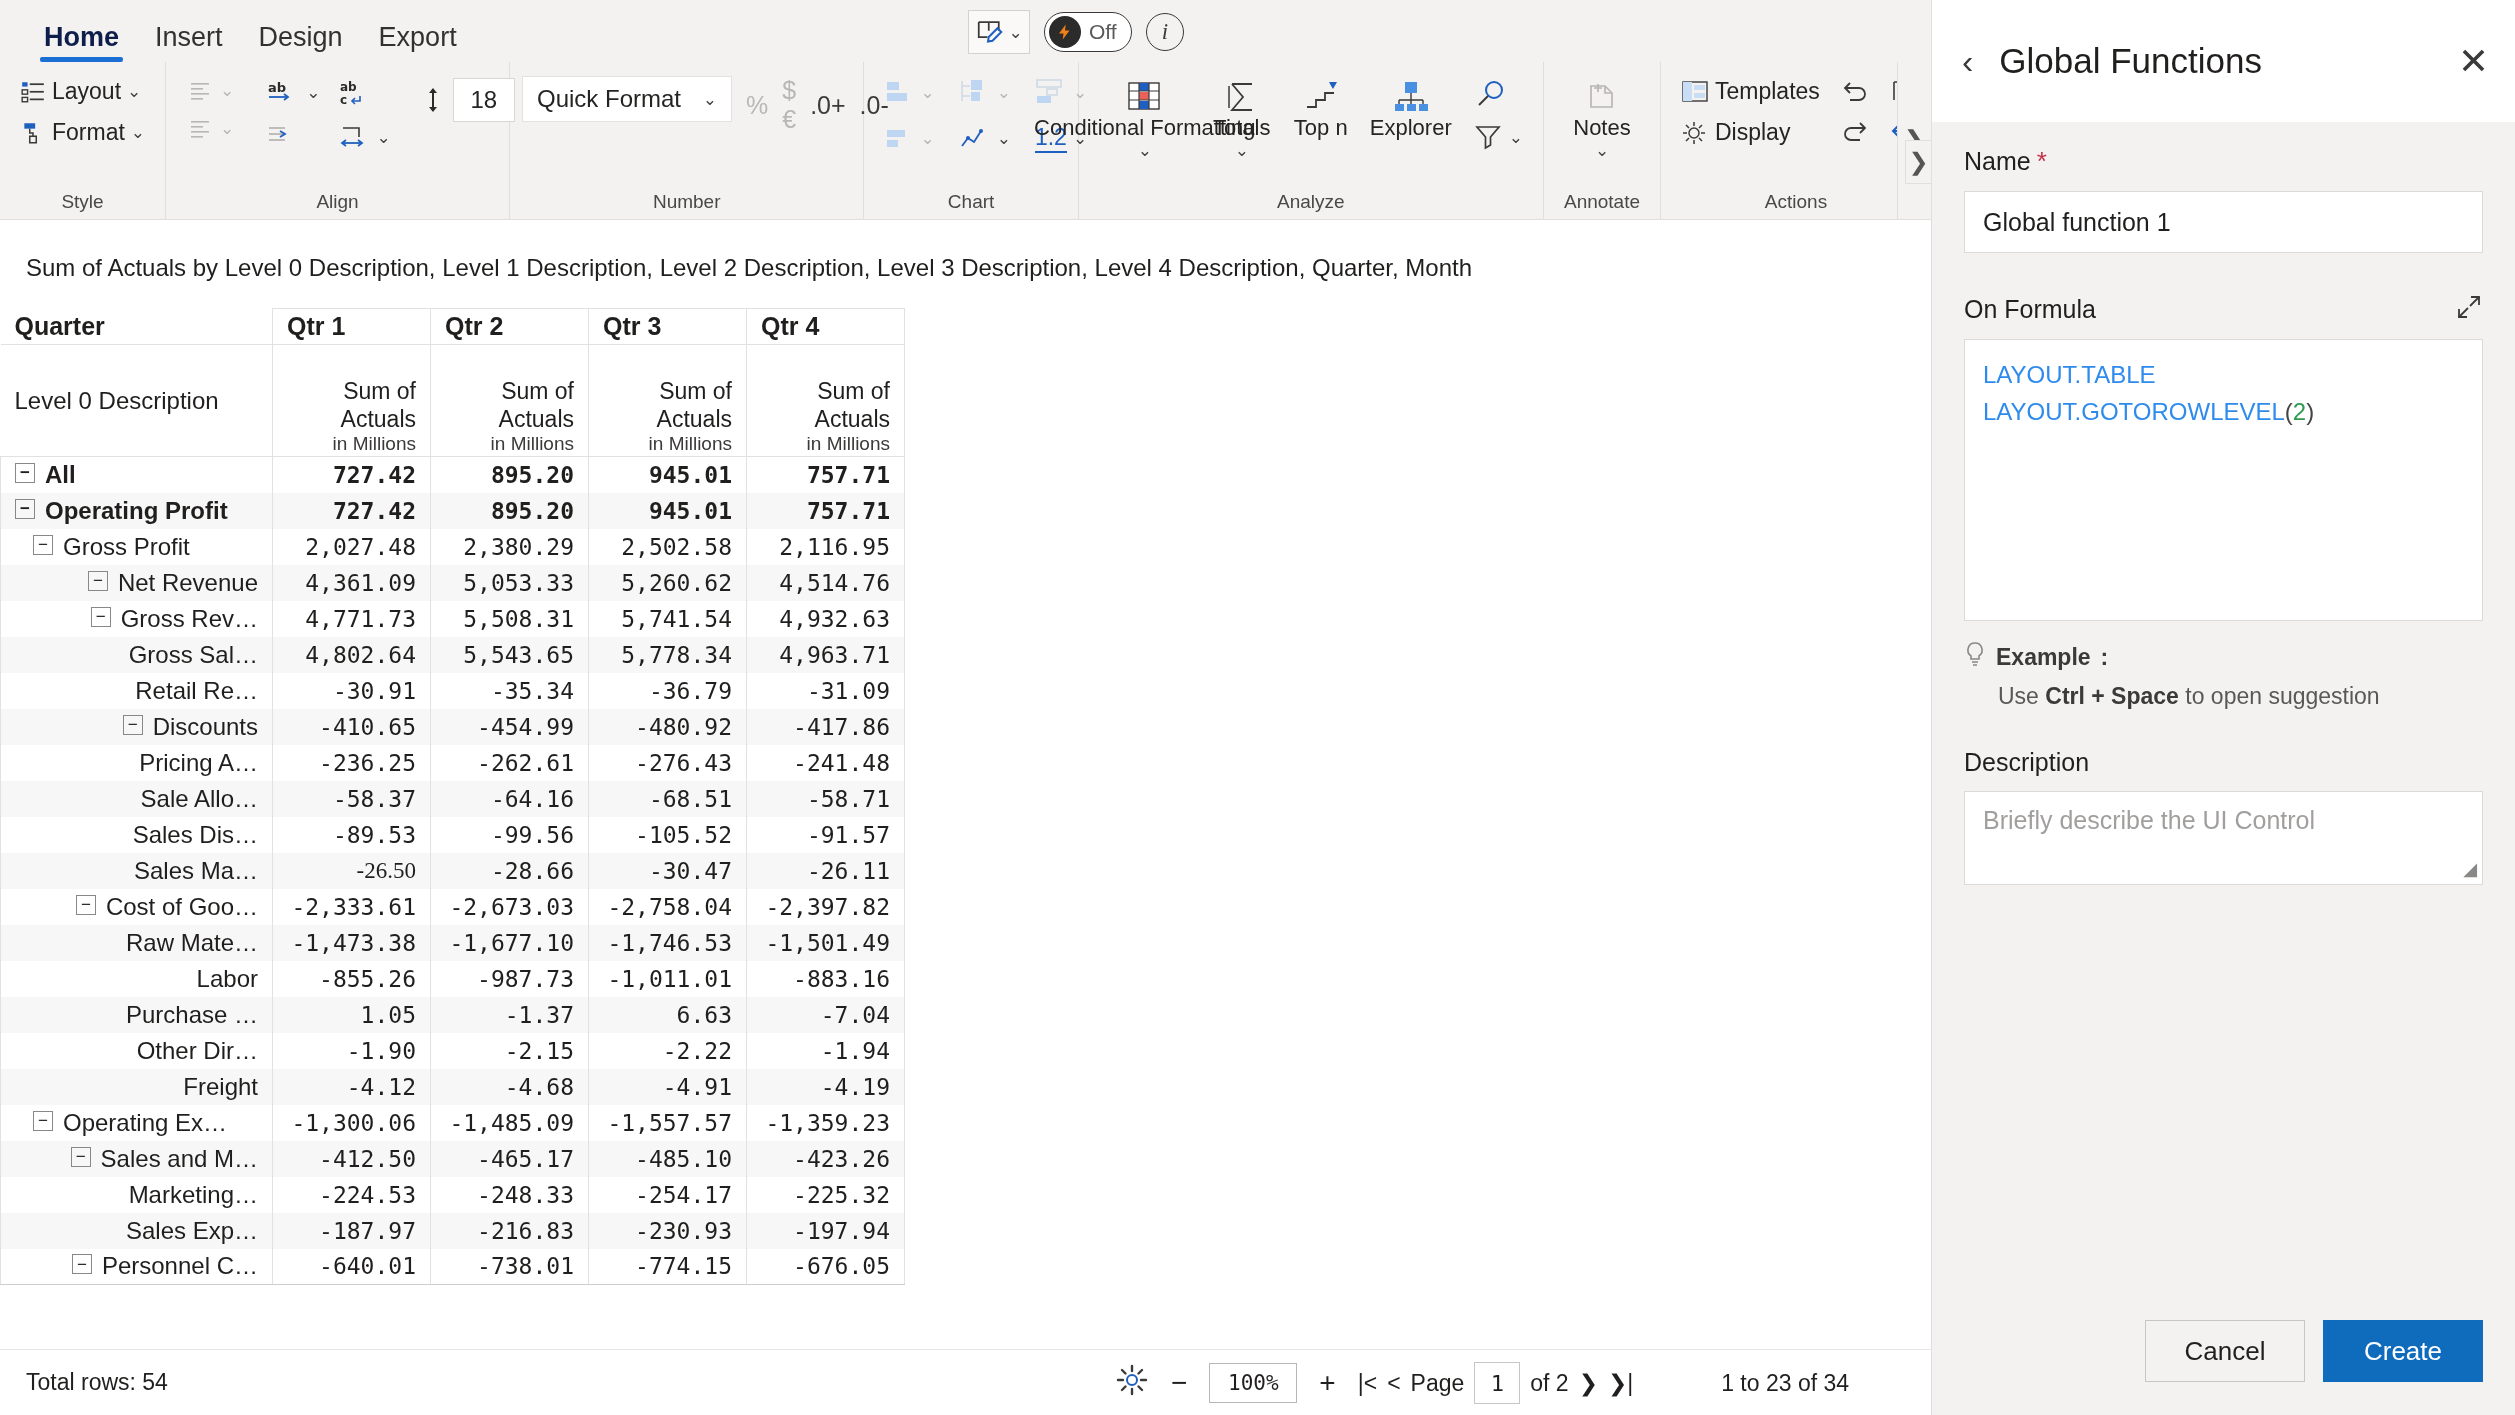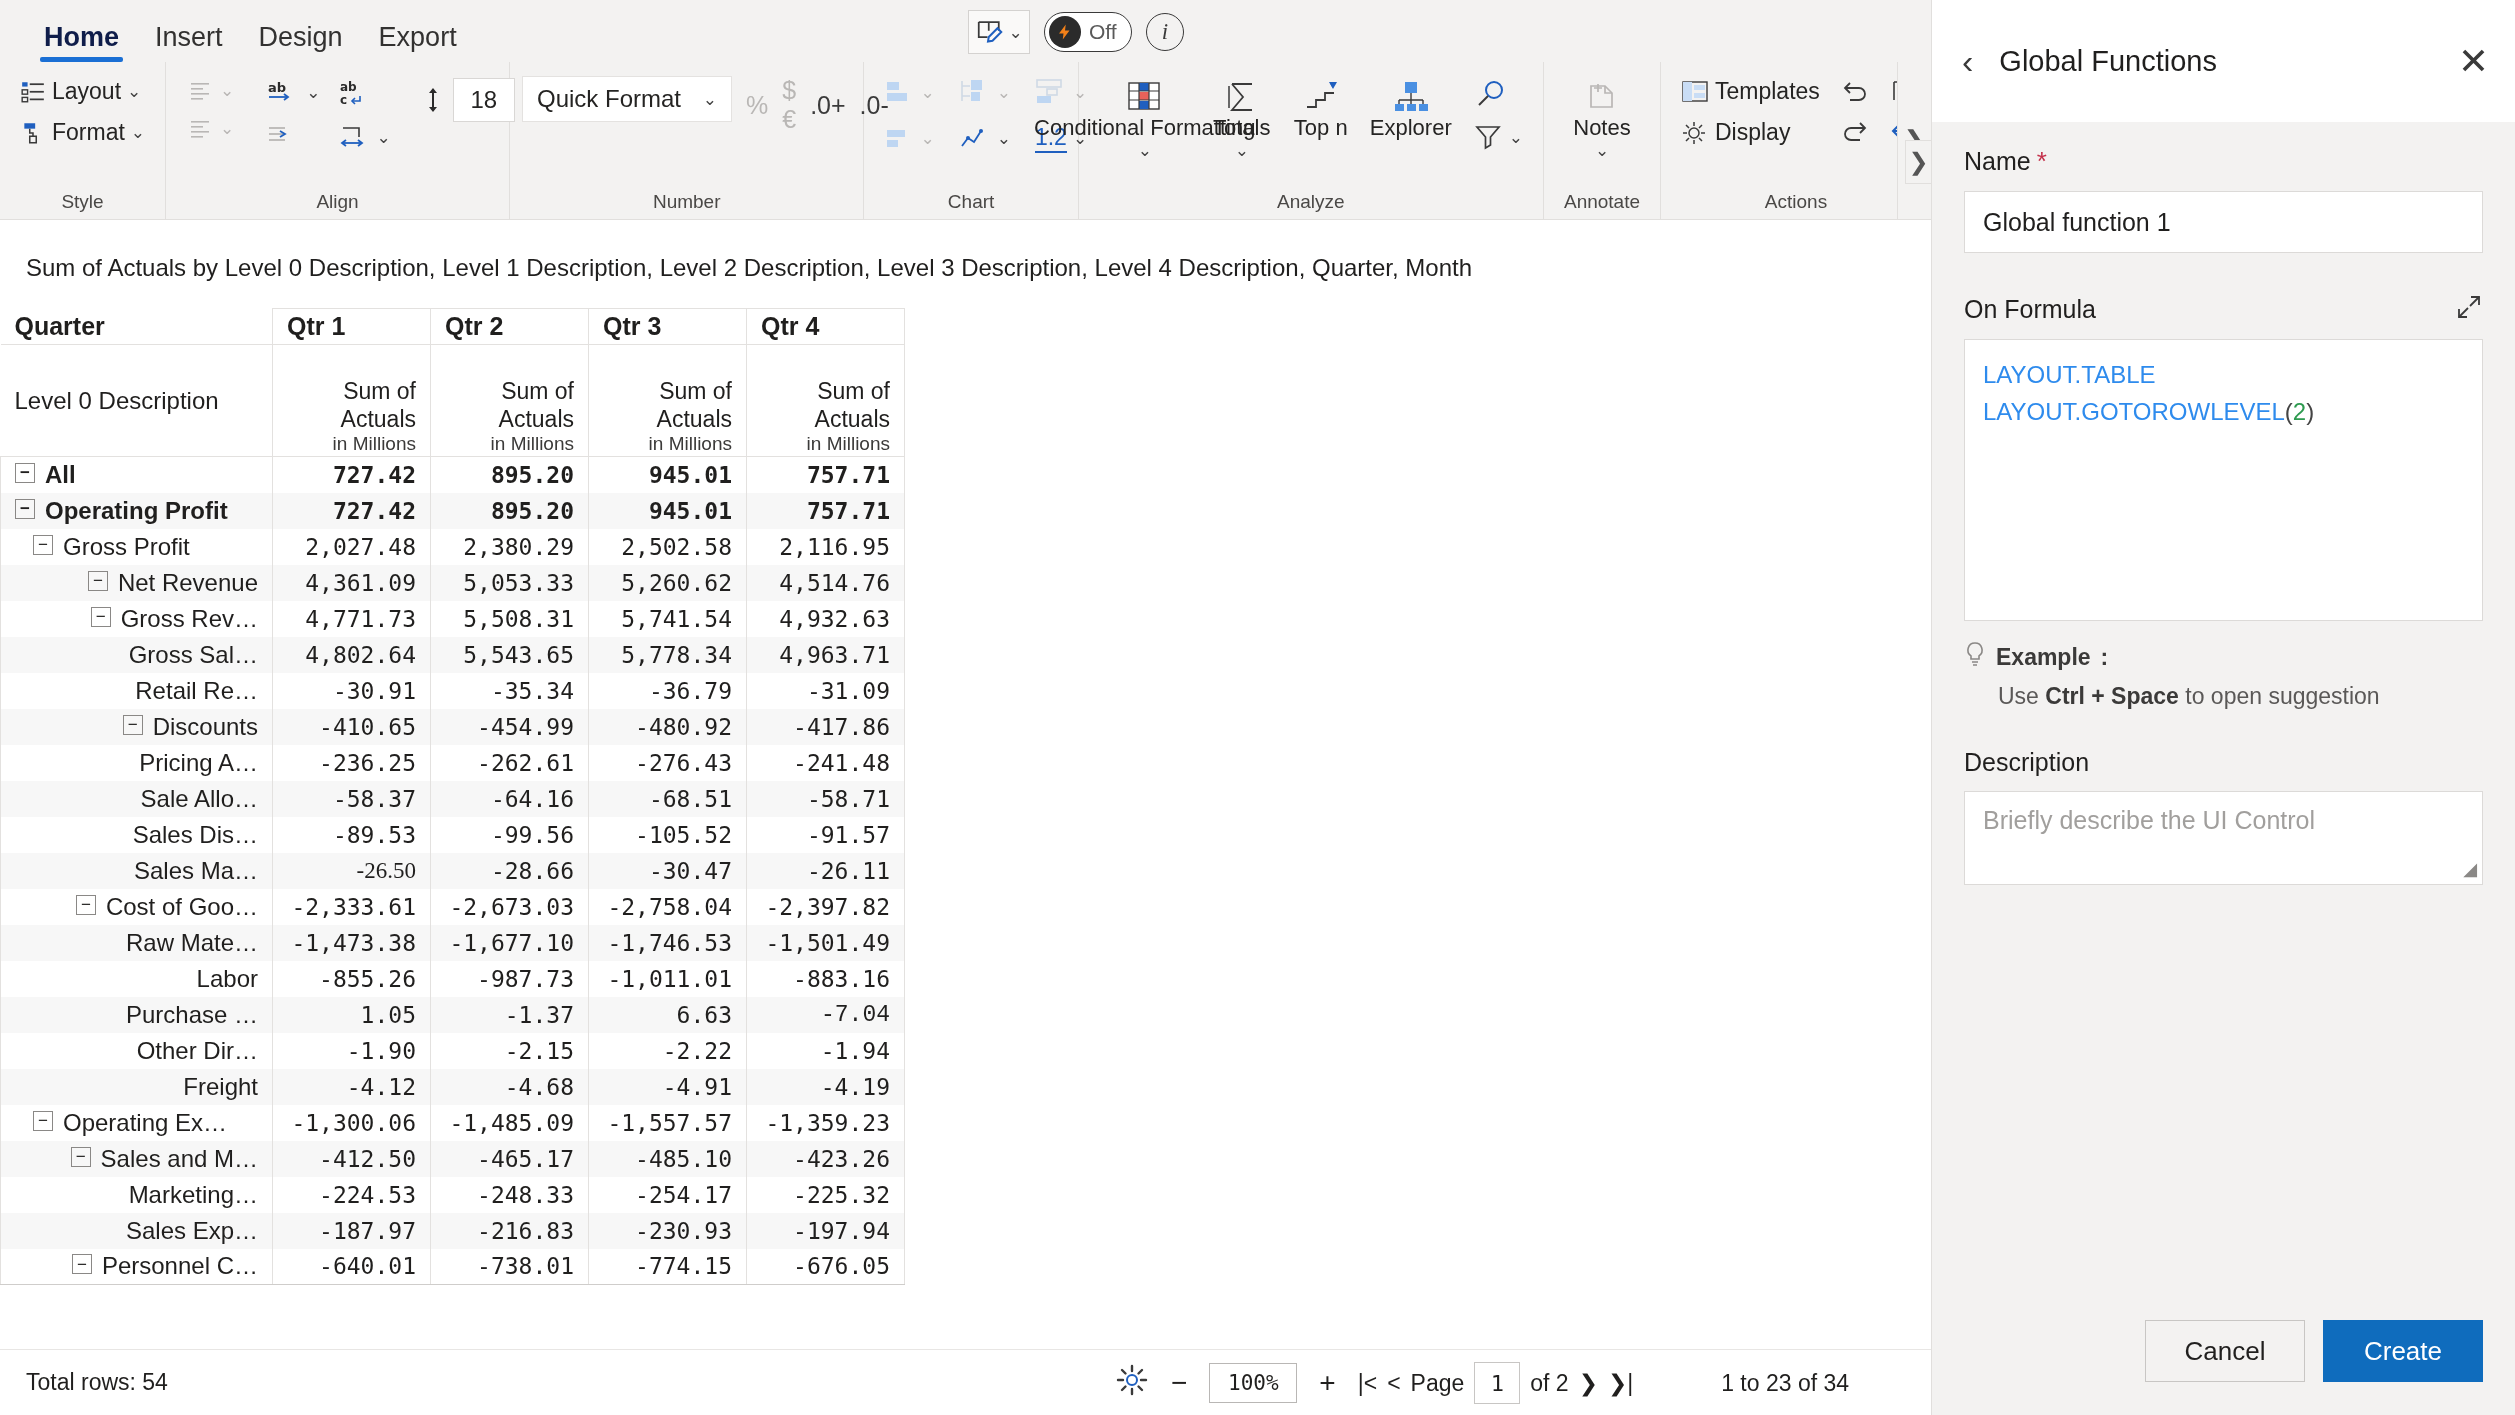--- a/index.html
+++ b/index.html
@@ -247,21 +247,21 @@
     border-left: 1px solid #e1dfdd;
     display: flex; flex-direction: column;
   }
   .panel-head {
     height: 122px; background: #ffffff; flex: none;
     display: flex; align-items: center; padding: 0 30px;
     position: relative;
   }
   .back-chev { font-size: 34px; color: #3a3a3a; cursor: pointer; line-height: 1; }
   .panel-title {
-    font-size: 29px; color: #201f1e; margin-left: 26px; font-weight: 400;
+    font-size: 35px; color: #201f1e; margin-left: 26px; font-weight: 400;
   }
   .close-x {
     position: absolute; right: 26px; top: 50%; transform: translateY(-50%);
     font-size: 37px; color: #3a3a3a; cursor: pointer; line-height: 1;
   }
   .panel-body { flex: 1; padding: 24px 32px 0 32px; overflow: hidden; }
   .field-label {
     font-size: 25px; color: #201f1e; margin-bottom: 14px;
     display: flex; align-items: center; gap: 6px;
   }
@@ -927,21 +927,21 @@
             </tr>
             <tr class="zebra">
               <td class="lbl-cell" style="width: 272px;">
                 <div class="row-inner" style="padding-right: 0px; justify-content: flex-end;">
                   <span>Purchase …</span>
                 </div>
               </td>
               <td class="val-cell" style="width: 158px;">1.05</td>
               <td class="val-cell" style="width: 158px;">-1.37</td>
               <td class="val-cell" style="width: 158px;">6.63</td>
-              <td class="val-cell" style="width: 158px; font-family: Liberation Mono, monospace;">-7.04</td>
+              <td class="val-cell" style="width: 158px;">-7.04</td>
             </tr>
             <tr>
               <td class="lbl-cell" style="width: 272px;">
                 <div class="row-inner" style="padding-right: 0px; justify-content: flex-end;">
                   <span>Other Dir…</span>
                 </div>
               </td>
               <td class="val-cell" style="width: 158px;">-1.90</td>
               <td class="val-cell" style="width: 158px;">-2.15</td>
               <td class="val-cell" style="width: 158px;">-2.22</td>

